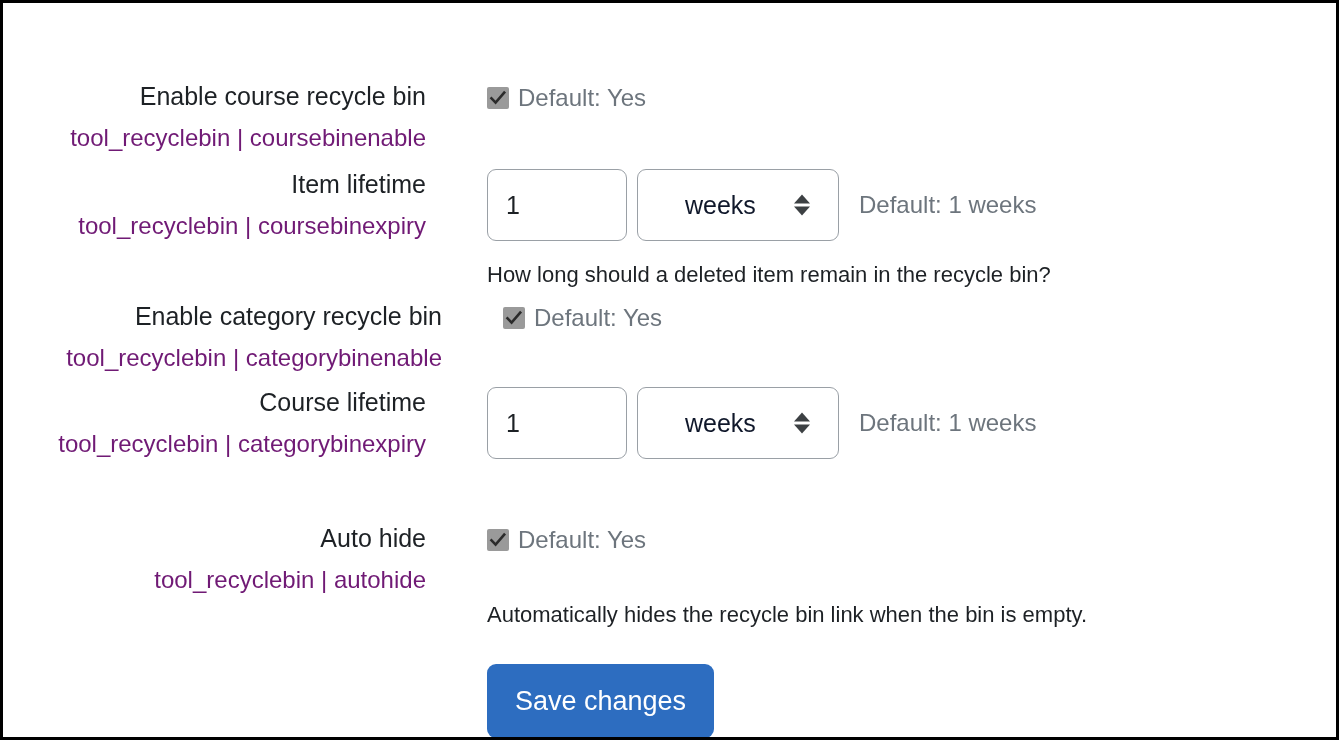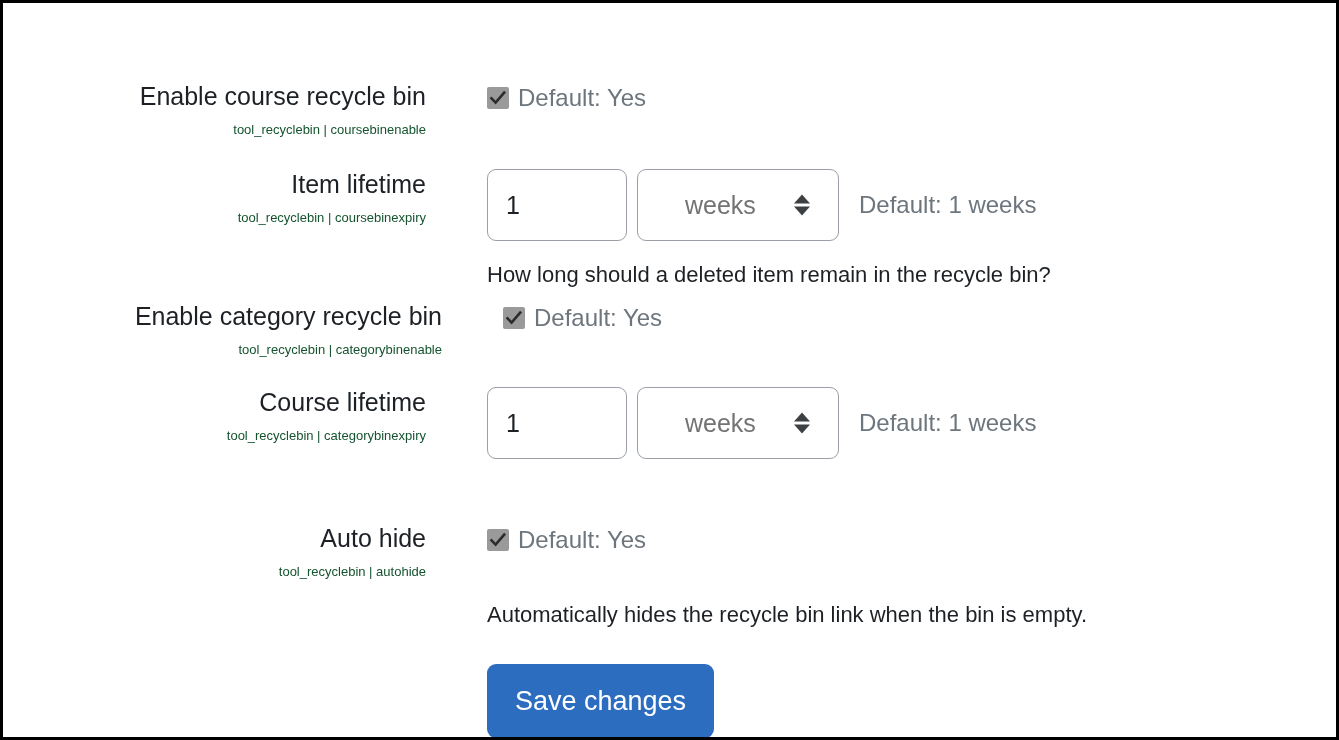--- a/index.html
+++ b/index.html
@@ -51,24 +51,24 @@
   }
 
   .setting-name {
     font-size: 25px;
     color: #1d2125;
     line-height: 30px;
     white-space: nowrap;
   }
 
   .setting-key {
-    font-size: 13px;
-    color: #14532d;
+    font-size: 24px;
+    color: #701a75;
     line-height: 26px;
-    margin-top: 6px;
+    margin-top: 14px;
     white-space: nowrap;
   }
 
   .control-col {
     flex: 1 1 auto;
     padding-left: 61px;
   }
 
   
   .checkbox-line {
@@ -123,21 +123,21 @@
     height: 72px;
     border: 1.5px solid #9aa0a6;
     border-radius: 9px;
     background: #ffffff;
     display: flex;
     align-items: center;
     cursor: pointer;
   }
   .unit-select .unit-value {
     font-size: 25px;
-    color: #737373;
+    color: #0f172a;
     padding-left: 47px;
     white-space: nowrap;
   }
   .unit-select .stepper {
     position: absolute;
     right: 28px;
     top: 50%;
     transform: translateY(-50%);
     display: flex;
     flex-direction: column;

